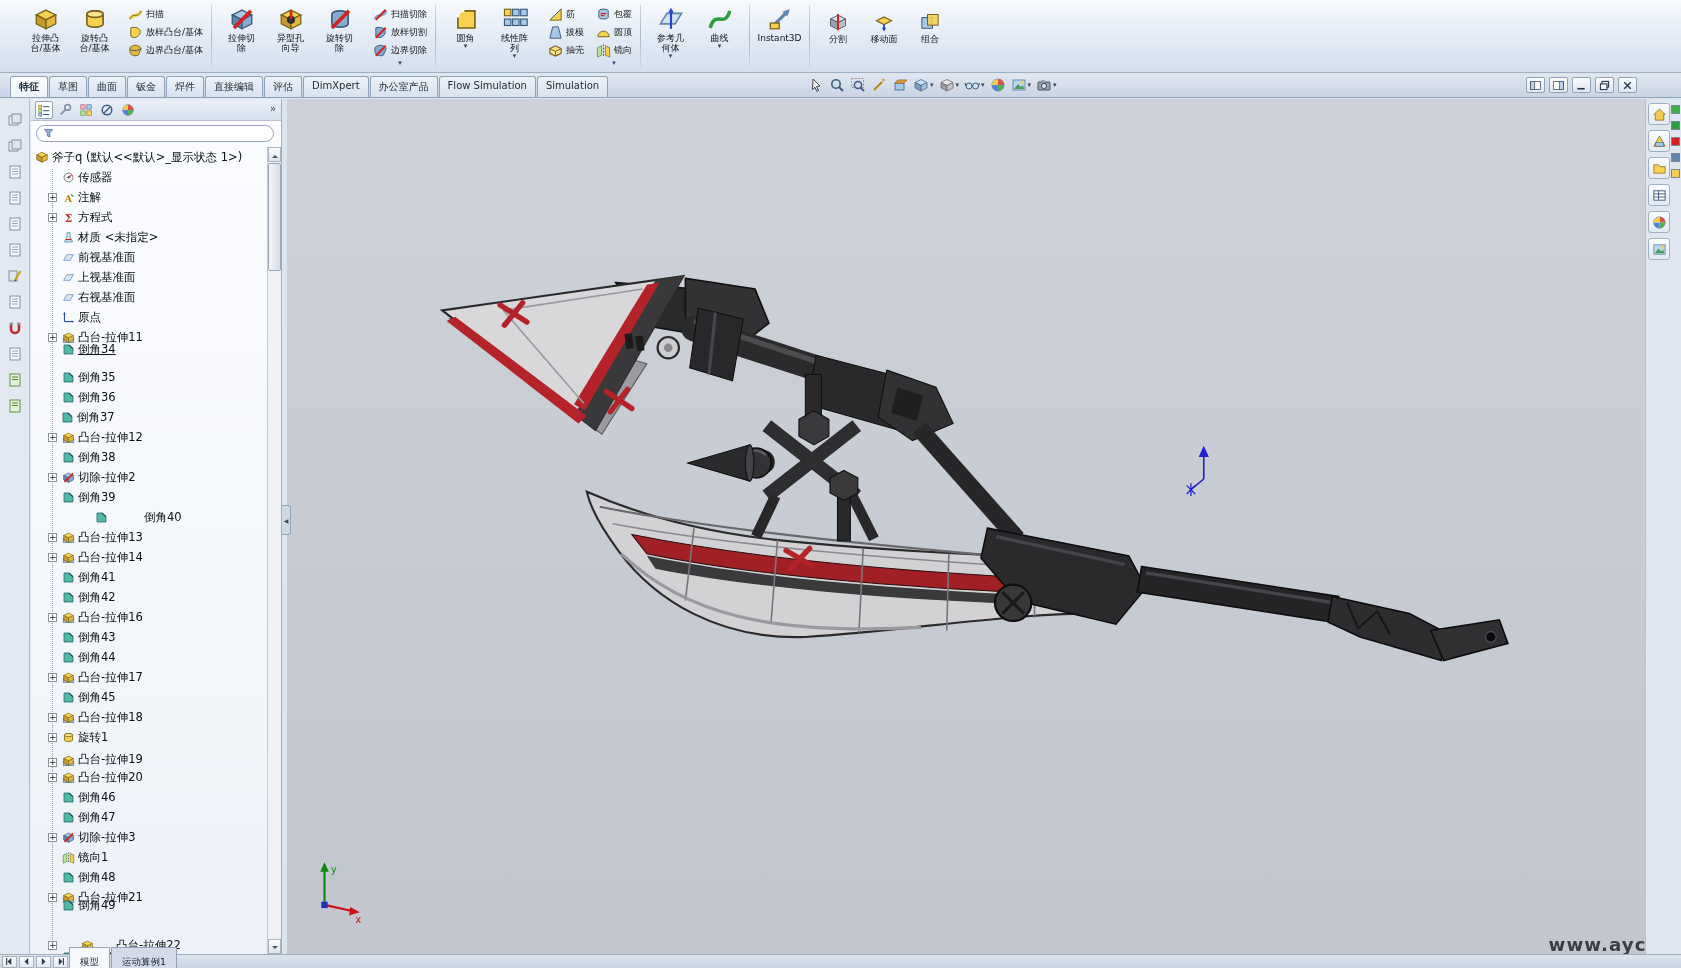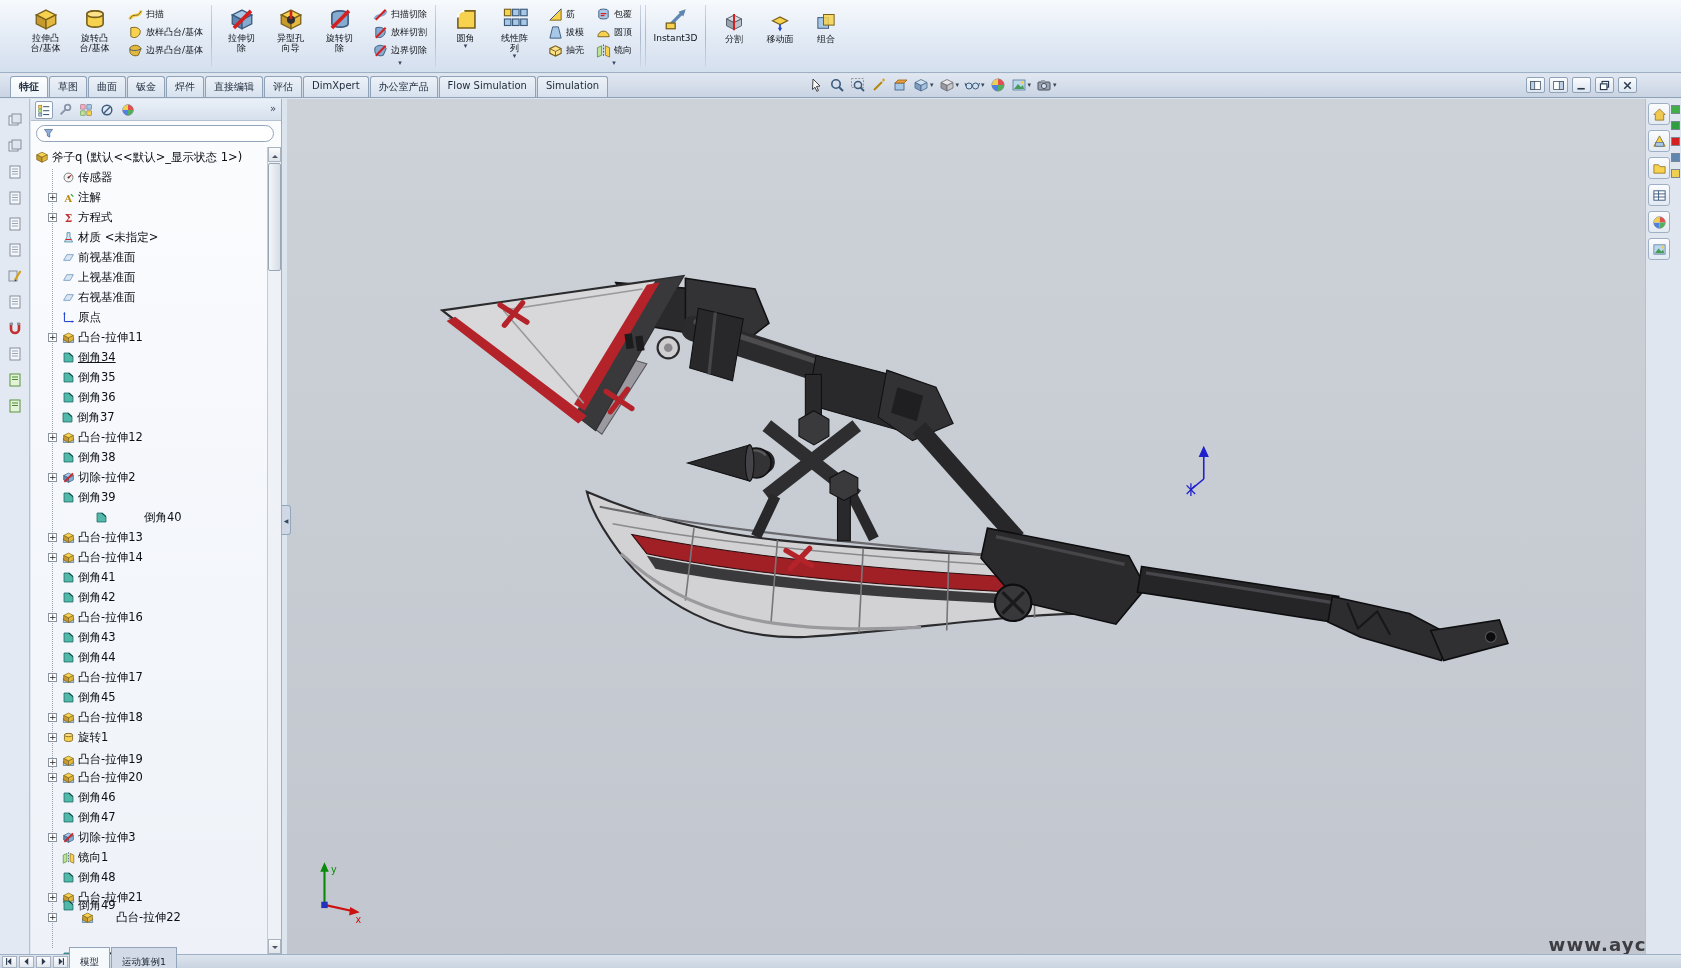--- a/index.html
+++ b/index.html
@@ -280,20 +280,43 @@
                 <polygon points="1.5,5 6,3 6,13 1.5,15" fill="#bfe09a" stroke="#4a8a2a" stroke-width=".8"></polygon>
                 <polygon points="14.5,5 10,3 10,13 14.5,15" fill="#f7d24e" stroke="#7a611c" stroke-width=".8"></polygon>
                 <line x1="8" y1="1.5" x2="8" y2="14.5" stroke="#3c5a7c" stroke-dasharray="2 1.4"></line>
               </svg>
             </span>
             <span class="blabel">镜向</span>
           </div>
           <span class="gcaret"></span>
         </div>
         <div class="rsep"></div>
+        <div class="rgroup big">
+          <div class="bigbtn">
+            <span class="ic" style="width:26px;height:26px">
+              <svg viewBox="0 0 16 16" width="26" height="26">
+                <polygon points="1.5,11 5.5,4.5 14.5,4.5 10.5,11" fill="#bcd3ea" fill-opacity=".55" stroke="#5e86b0"></polygon>
+                <line x1="8" y1="14" x2="8" y2="2.5" stroke="#2244cc" stroke-width="1.3"></line>
+                <polygon points="8,1 6.3,4.2 9.7,4.2" fill="#2244cc"></polygon>
+              </svg>
+            </span>
+            <span class="blabel">参考几
+何体</span>
+            <span class="caret"></span>
+          </div>
+          <div class="bigbtn">
+            <span class="ic" style="width:26px;height:26px">
+              <svg viewBox="0 0 16 16" width="26" height="26">
+                <path d="M2,13.5 C5,2 11,14 14,3" fill="none" stroke="#2f9e3f" stroke-width="2.2"></path>
+              </svg>
+            </span>
+            <span class="blabel">曲线</span>
+            <span class="caret"></span>
+          </div>
+        </div>
         <div class="rsep"></div>
         <div class="rgroup big">
           <div class="bigbtn">
             <span class="ic" style="width:26px;height:26px">
               <svg viewBox="0 0 16 16" width="26" height="26">
                 <line x1="3.5" y1="12.5" x2="12.5" y2="3.5" stroke="#5e86b0" stroke-width="2"></line>
                 <polygon points="14,2 9.5,3.5 12.5,6.5" fill="#5e86b0"></polygon>
                 <rect x="2" y="10.5" width="5.5" height="3.5" fill="#f7d24e" stroke="#7a611c" stroke-width=".8"></rect>
               </svg>
             </span>
@@ -770,21 +793,21 @@
           <span class="ic" style="width:13px;height:13px">
             <svg viewBox="0 0 16 16" width="13" height="13">
               <rect x="1.5" y="9.5" width="13" height="4.5" fill="#a8c8e8" stroke="#3c5a7c" stroke-width=".7"></rect>
               <polygon points="8,2.5 14,5.5 8,8.5 2,5.5" fill="#f7d24e" stroke="#7a611c" stroke-width=".8"></polygon>
               <polygon points="2,5.5 8,8.5 8,14 2,11" fill="#c79a2e" stroke="#7a611c" stroke-width=".8"></polygon>
               <polygon points="8,8.5 14,5.5 14,11 8,14" fill="#e3b83e" stroke="#7a611c" stroke-width=".8"></polygon>
             </svg>
           </span>
           <span class="tlabel">凸台-拉伸11</span>
         </div>
-        <div class="trow" style="top: 200px; text-decoration: underline;">
+        <div class="trow" style="top: 192px; text-decoration: underline;">
           <span class="tplus hid"></span>
           <span class="ic" style="width:13px;height:13px">
             <svg viewBox="0 0 16 16" width="13" height="13">
               <polygon points="2.5,13.5 13.5,13.5 13.5,7 8.5,2.5 2.5,2.5" fill="#52b8aa" stroke="#1d6b66"></polygon>
               <line x1="8.5" y1="2.5" x2="13.5" y2="7" stroke="#0f4a44" stroke-width="1.4"></line>
             </svg>
           </span>
           <span class="tlabel">倒角34</span>
         </div>
         <div class="trow" style="top: 220px;">
@@ -1073,21 +1096,21 @@
           <span class="ic" style="width:13px;height:13px">
             <svg viewBox="0 0 16 16" width="13" height="13">
               <rect x="1.5" y="9.5" width="13" height="4.5" fill="#a8c8e8" stroke="#3c5a7c" stroke-width=".7"></rect>
               <polygon points="8,2.5 14,5.5 8,8.5 2,5.5" fill="#f7d24e" stroke="#7a611c" stroke-width=".8"></polygon>
               <polygon points="2,5.5 8,8.5 8,14 2,11" fill="#c79a2e" stroke="#7a611c" stroke-width=".8"></polygon>
               <polygon points="8,8.5 14,5.5 14,11 8,14" fill="#e3b83e" stroke="#7a611c" stroke-width=".8"></polygon>
             </svg>
           </span>
           <span class="tlabel">凸台-拉伸21</span>
         </div>
-        <div class="trow" style="top: 760px; gap: 22px;">
+        <div class="trow" style="top: 788px; gap: 22px;">
           <span class="tplus"></span>
           <span class="ic" style="width:13px;height:13px">
             <svg viewBox="0 0 16 16" width="13" height="13">
               <rect x="1.5" y="9.5" width="13" height="4.5" fill="#a8c8e8" stroke="#3c5a7c" stroke-width=".7"></rect>
               <polygon points="8,2.5 14,5.5 8,8.5 2,5.5" fill="#f7d24e" stroke="#7a611c" stroke-width=".8"></polygon>
               <polygon points="2,5.5 8,8.5 8,14 2,11" fill="#c79a2e" stroke="#7a611c" stroke-width=".8"></polygon>
               <polygon points="8,8.5 14,5.5 14,11 8,14" fill="#e3b83e" stroke="#7a611c" stroke-width=".8"></polygon>
             </svg>
           </span>
           <span class="tlabel">凸台-拉伸22</span>

